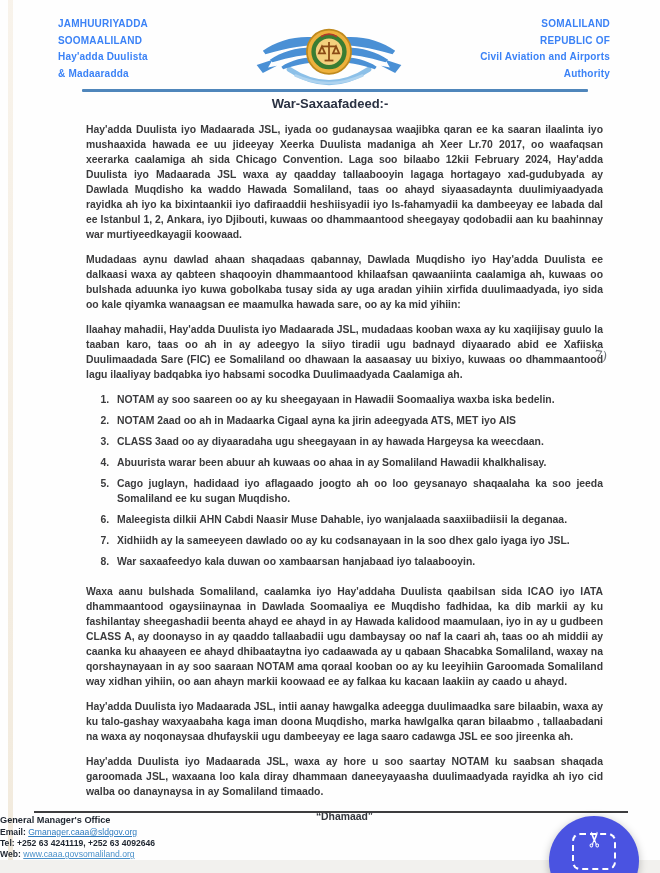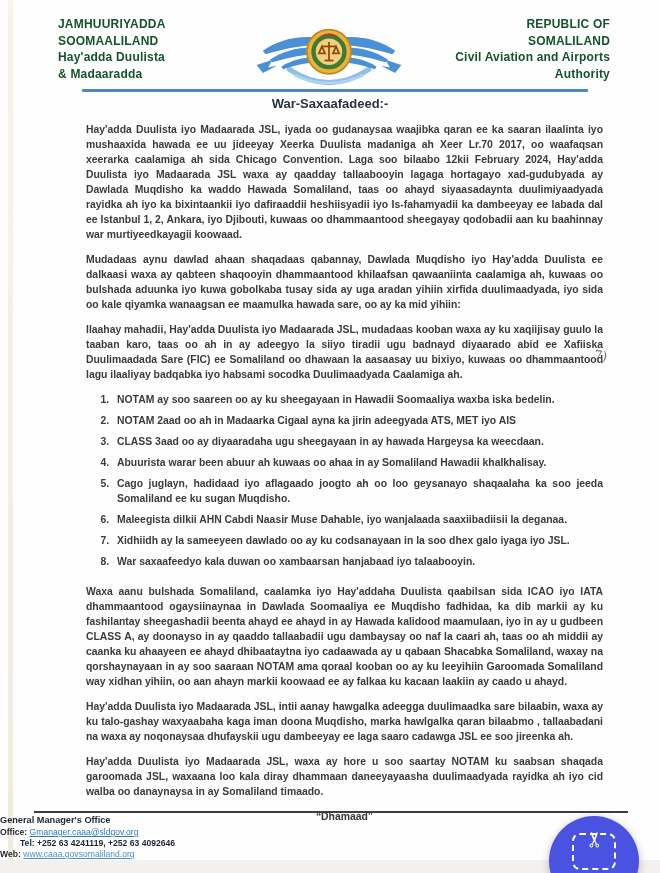--- a/index.html
+++ b/index.html
@@ -5,21 +5,21 @@
   html,body{margin:0;padding:0;background:#ffffff;}
   .stage{position:relative;width:660px;height:873px;overflow:hidden;
          background:#fefefe;font-family:"Liberation Sans",sans-serif;}
 
   .edge-strip{position:absolute;left:8px;top:0;width:5px;height:860px;
               background:linear-gradient(#f6efe4,#eee4d2);opacity:.75;}
 
   
   .hdr{position:absolute;top:16px;left:58px;right:50px;display:flex;
        justify-content:space-between;align-items:flex-start;}
-  .org{font-weight:bold;color:#14532d;font-size:12px;line-height:16.5px;letter-spacing:.2px;}
+  .org{font-weight:bold;color:#3b82f6;font-size:10px;line-height:16.5px;letter-spacing:.2px;}
   .org-left{width:175px;text-align:left;}
   .org-right{width:185px;text-align:right;}
   .logo-wrap{width:150px;height:80px;margin-top:0;}
   .header-rule{position:absolute;top:89px;left:82px;width:506px;height:2.5px;
                background:#4f86bb;border-radius:1px;}
   .doc-title{position:absolute;top:96px;left:0;right:0;text-align:center;
              font-weight:bold;font-size:13px;color:#2a3142;}
 
   
   .content{position:absolute;top:122px;left:86px;width:517px;color:#3b3b3d;
@@ -31,21 +31,21 @@
 
   .hand-mark{position:absolute;left:594px;top:348px;color:#70747b;font-size:13px;
              font-family:"DejaVu Serif",serif;transform:rotate(9deg);display:inline-block;}
 
   
   .footer-rule{position:absolute;top:811px;left:34px;width:594px;height:2px;background:#3d3d3f;}
   .ftr{position:absolute;top:815px;left:0;right:0;text-align:left;
        font-size:8.6px;line-height:11px;color:#1f2630;}
   .f-office{font-weight:bold;font-size:9.2px;margin-bottom:1px;}
   .f-label{font-weight:bold;}
-  .f-bold{font-weight:bold;padding-left:20px;}
+  .f-bold{font-weight:bold;}
   .f-link{color:#2e7cc0;text-decoration:underline;cursor:pointer;}
   .f-link.web{color:#4a90c9;}
 
   .bottom-strip{position:absolute;bottom:0;left:0;width:660px;height:13px;background:#f2f1ee;}
 
   
   .fab{position:absolute;left:549px;top:816px;width:90px;height:90px;border-radius:50%;
        background:#4a53e1;border:none;box-shadow:0 2px 8px rgba(0,0,0,.25);cursor:pointer;padding:0;}
   .fab-box{position:absolute;left:50%;top:17px;transform:translateX(-50%);
            width:40px;height:33px;border:2.5px dashed #ffffff;border-radius:8px;}
@@ -95,22 +95,22 @@
           <path d="M85,29 v21"></path>
           <path d="M77,34 h16"></path>
           <path d="M77,34 l-3.5,8 h7 z"></path>
           <path d="M93,34 l-3.5,8 h7 z"></path>
           <path d="M80,50 h10"></path>
         </g>
       </svg>
     </div>
 
     <div class="org org-right">
+      <div>SOMALILAND</div>
       <div>REPUBLIC OF</div>
-      <div>SOMALILAND</div>
       <div>Civil Aviation and Airports</div>
       <div>Authority</div>
     </div>
   </div>
 
   <div class="header-rule"></div>
 
   <div class="doc-title">War-Saxaafadeed:-</div>
 
   <div class="content">
@@ -132,21 +132,21 @@
     <p>Hay'adda Duulista iyo Madaarada JSL, waxa ay hore u soo saartay NOTAM ku saabsan shaqada garoomada JSL, waxaana loo kala diray dhammaan daneeyayaasha duulimaadyada rayidka ah iyo cid walba oo danaynaysa in ay Somaliland timaado.</p>
     <div class="closing">“Dhamaad”</div>
   </div>
 
   <span class="hand-mark">7)</span>
 
   <div class="footer-rule"></div>
   <div class="ftr">
     <div class="f-office">General Manager's Office</div>
     <div>
-      <span class="f-label">Office:</span>
+      <span class="f-label">Email:</span>
       <a class="f-link">Gmanager.caaa@sldgov.org</a>
     </div>
     <div class="f-bold">
       <span class="f-label">Tel:</span>
       <span>+252 63 4241119, +252 63 4092646</span>
     </div>
     <div>
       <span class="f-label">Web:</span>
       <a class="f-link web">www.caaa.govsomaliland.org</a>
     </div>

